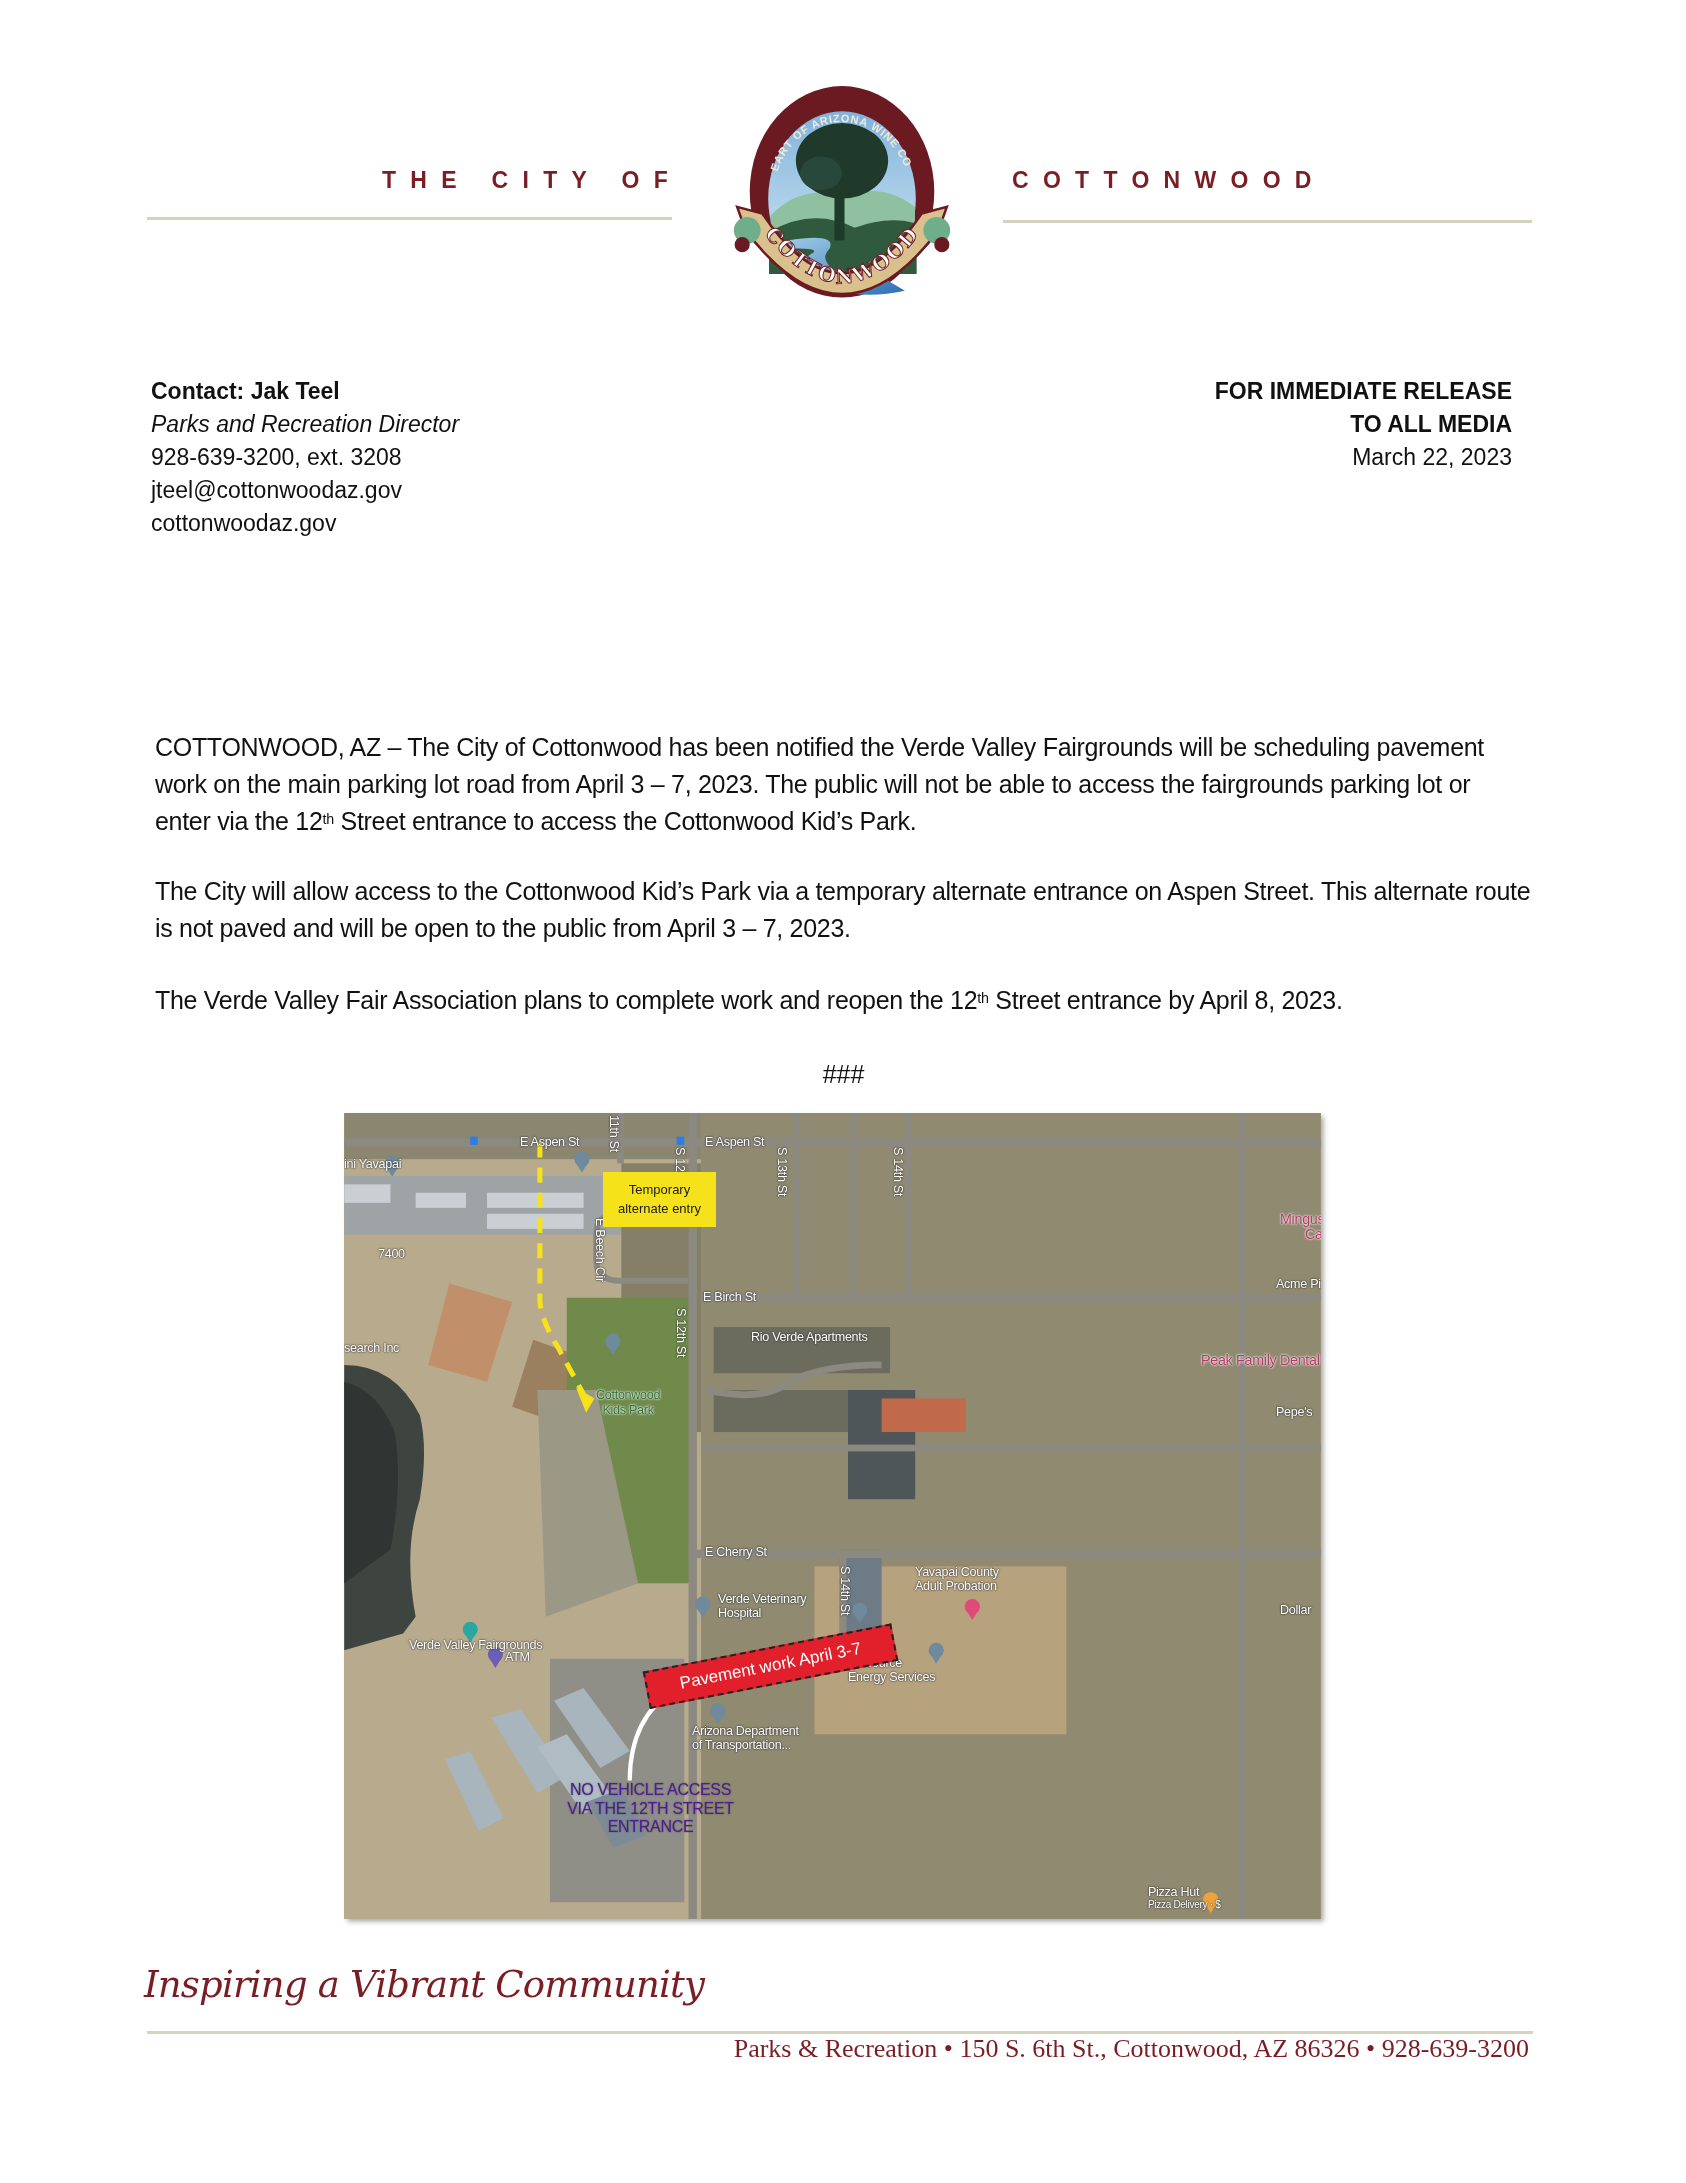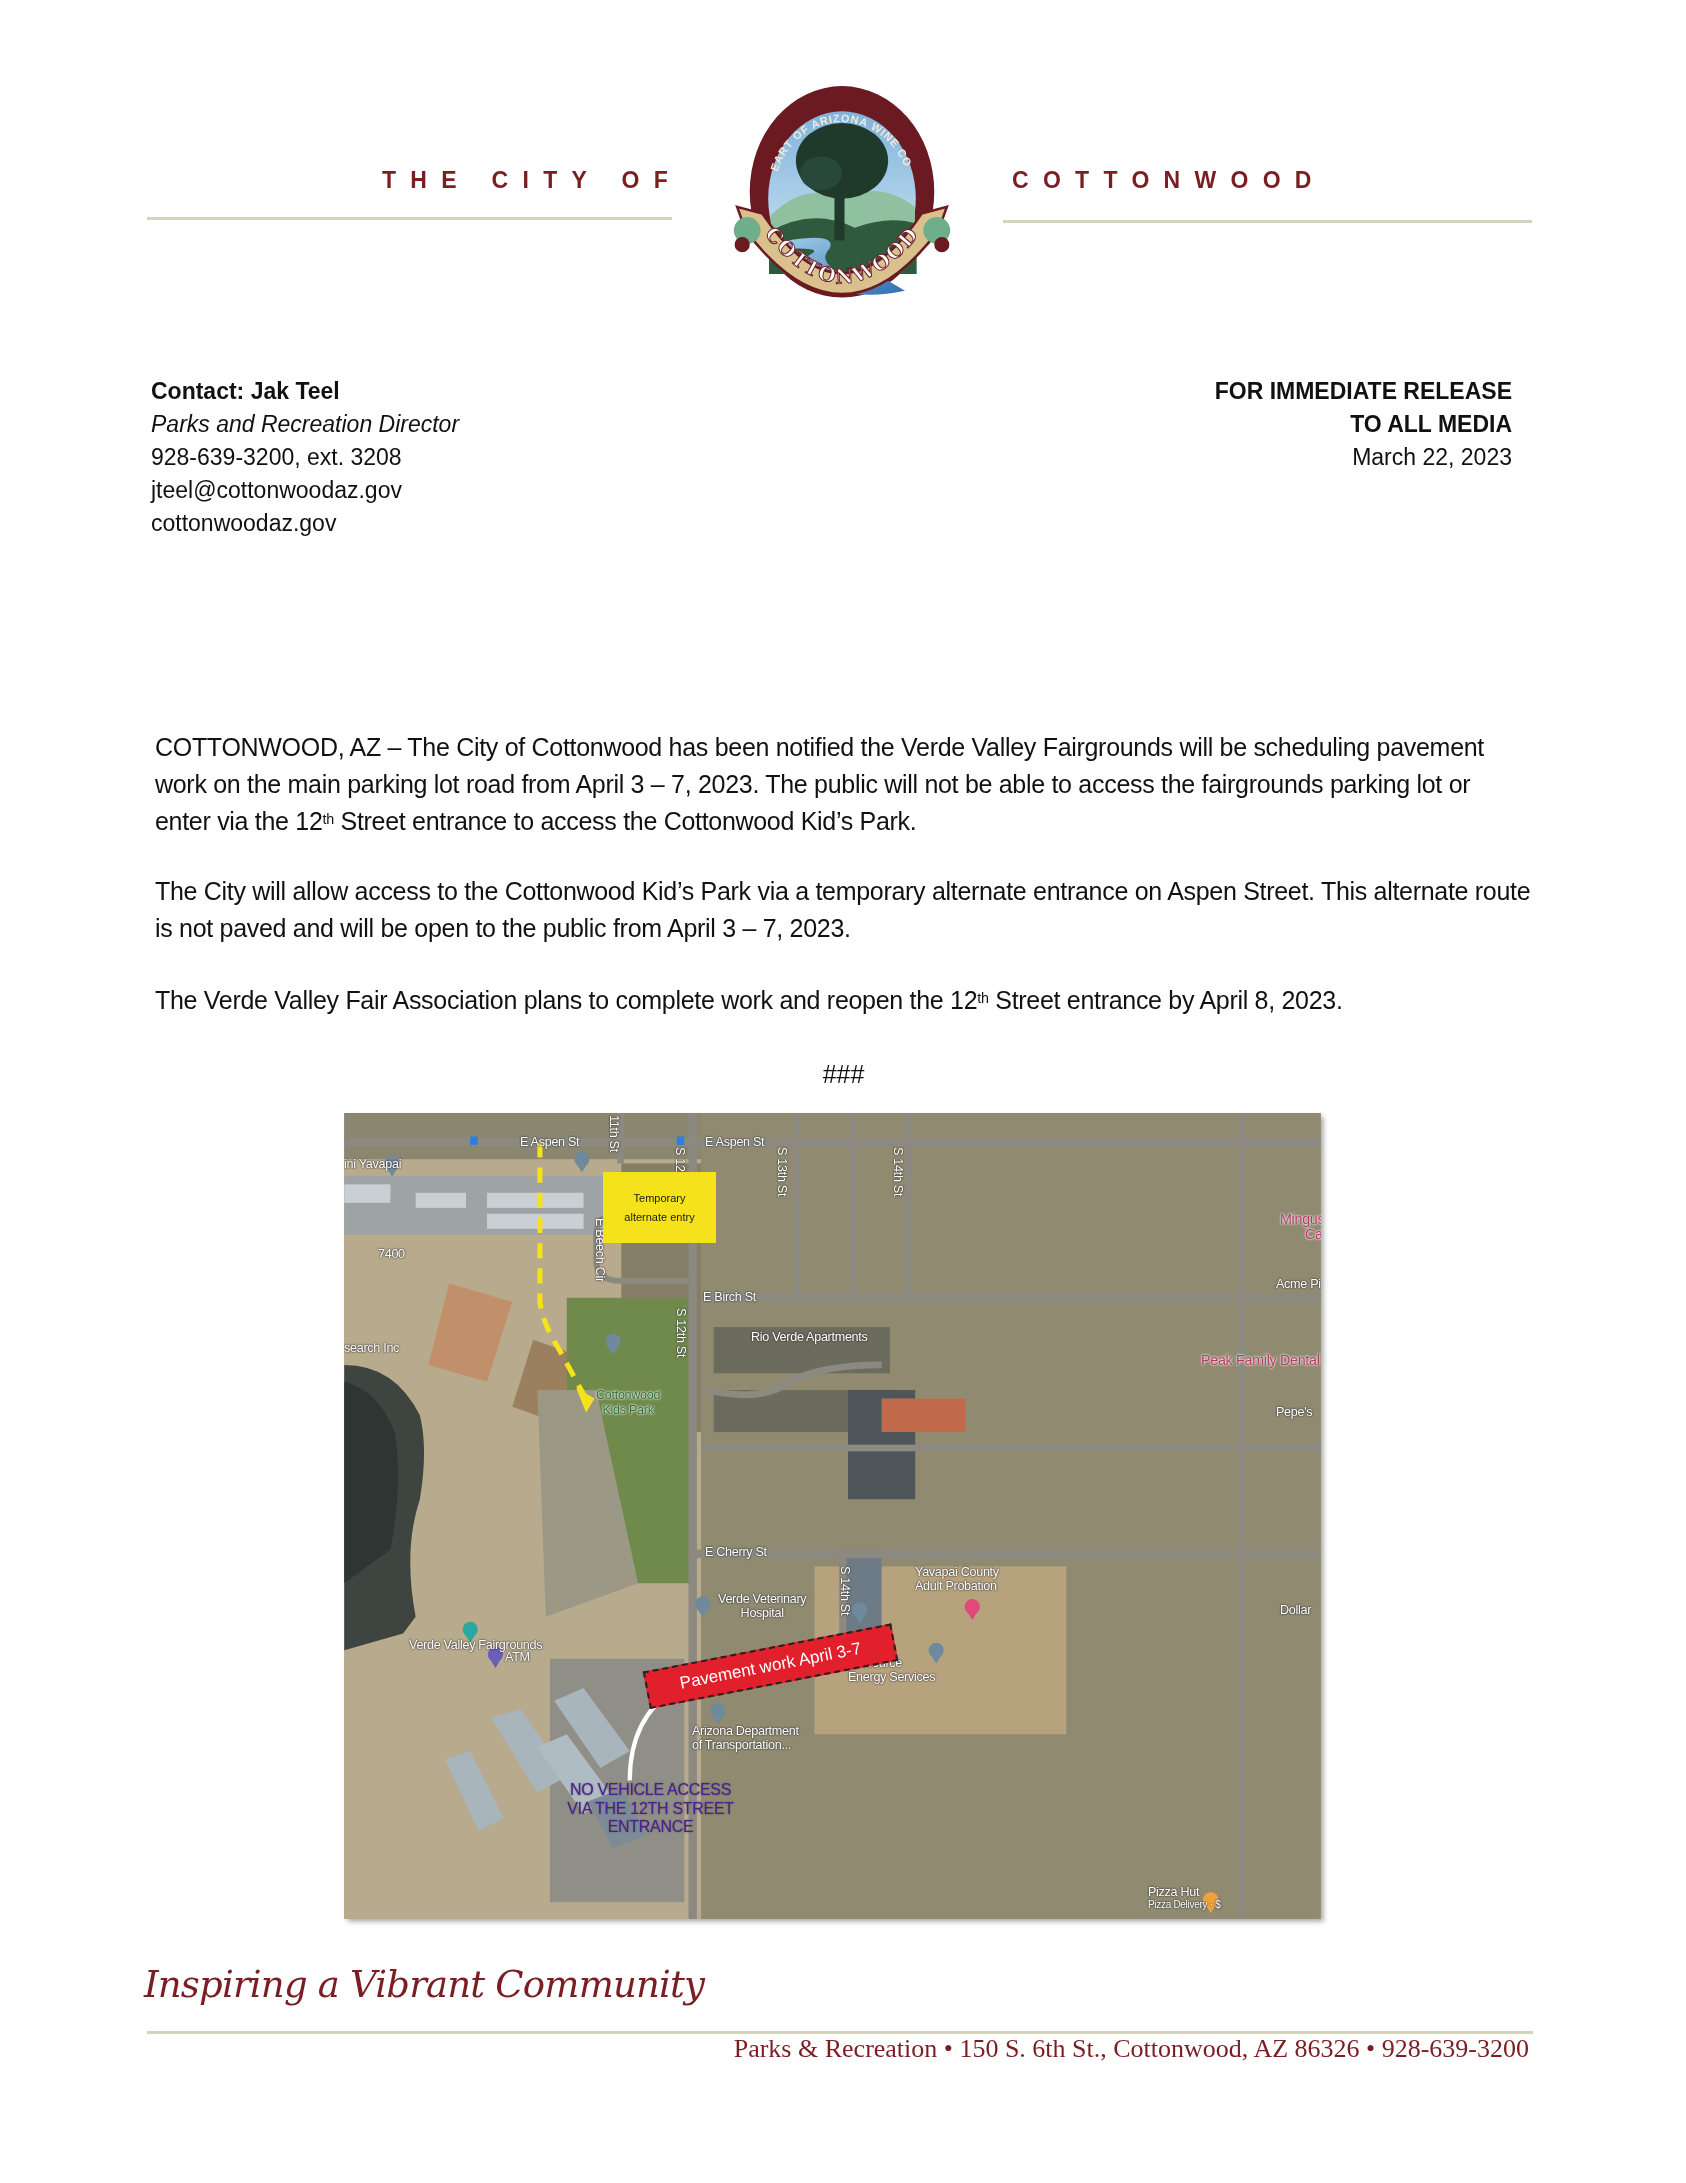--- a/index.html
+++ b/index.html
@@ -34,21 +34,21 @@
   .p3 { top:982px; }
   .endmark { position:absolute; left:0; width:1687px; top:1060px; text-align:center; font-size:25px; }
 
   
   .map { position:absolute; left:344px; top:1113px; width:977px; height:806px; overflow:hidden; background:#b9ab8e; box-shadow:2.5px 3.4px 5px rgba(0,0,0,0.35); }
   .map svg { position:absolute; left:0; top:0; }
   .map-label { position:absolute; font-family:"Liberation Sans", sans-serif; font-size:12.6px; color:#ffffff; text-shadow:0 0 1.7px #333, 0 0 1.7px #333; white-space:nowrap; letter-spacing:-0.3px; }
   .map-label.pink { color:#b23a63; text-shadow:0 0 1.7px #fff, 0 0 2.5px #fff; font-size:14.3px; }
   .map-label.green { color:#2f6d3a; text-shadow:0 0 1.7px #fff, 0 0 2.5px #fff; font-size:12.6px; text-align:center; line-height:15px; }
   .map-label.vert { transform:rotate(90deg); transform-origin:left top; }
-  .callout-yellow { position:absolute; left:259px; top:59px; width:113px; height:71px; background:#f5e21a; color:#1b1b1b; font-size:11px; text-align:center; line-height:18.5px; display:flex; flex-direction:column; justify-content:center; font-family:"Liberation Sans", sans-serif; }
+  .callout-yellow { position:absolute; left:259px; top:59px; width:113px; height:55px; background:#f5e21a; color:#1b1b1b; font-size:13px; text-align:center; line-height:18.5px; display:flex; flex-direction:column; justify-content:center; font-family:"Liberation Sans", sans-serif; }
   .callout-red { position:absolute; left:306px; top:558px; width:249px; height:34px; background:#e2202c; border:2.5px dashed #222; color:#ffffff; font-size:17px; line-height:34px; text-align:center; transform:rotate(-11deg); transform-origin:left bottom; white-space:nowrap; }
   .no-access { position:absolute; left:210px; top:668px; width:193px; color:#4c1d95; text-align:center; font-size:16px; line-height:18.5px; letter-spacing:-0.3px; text-shadow:0 0 1.7px #555; }
 
   
   .tagline { position:absolute; left:144px; top:1963px; font-family:"DejaVu Serif", "Liberation Serif", serif; font-style:italic; font-size:37px; color:#7a1e24; letter-spacing:-0.8px; }
   .footer-rule { position:absolute; left:147px; width:1386px; top:2031px; height:2.5px; background:#d6d3bd; }
   .footer-address { position:absolute; right:158px; top:2034px; font-family:"Liberation Serif", serif; font-size:26px; color:#7a1e24; white-space:nowrap; }
 </style>
 </head>
 <body>
@@ -262,21 +262,21 @@
   <div class="map-label" style="left:65px; top:525px;">Verde Valley Fairgrounds</div>
   <div class="map-label" style="left:161px; top:537px;">ATM</div>
   <div class="map-label" style="left:407px; top:217px;">Rio Verde Apartments</div>
   <div class="map-label pink" style="left:857px; top:239px;">Peak Family Dental C</div>
   <div class="map-label" style="left:932px; top:292px;">Pepe's</div>
   <div class="map-label pink" style="left:936px; top:99px; line-height:15px;">
     <div>Mingus M</div>
       <div style="padding-left:25px;">Care</div>
   </div>
   <div class="map-label" style="left:932px; top:164px;">Acme Pizz</div>
-  <div class="map-label" style="left:374px; top:479px; line-height:14.3px;text-align:center;">
+  <div class="map-label" style="left:374px; top:479px; line-height:14.3px;">
     <div>Verde Veterinary</div>
       <div>Hospital</div>
   </div>
   <div class="map-label" style="left:571px; top:452px; line-height:14.3px;">
     <div>Yavapai County</div>
       <div>Adult Probation</div>
   </div>
   <div class="map-label" style="left:348px; top:611px; line-height:14.3px;">
     <div>Arizona Department</div>
       <div>of Transportation...</div>

